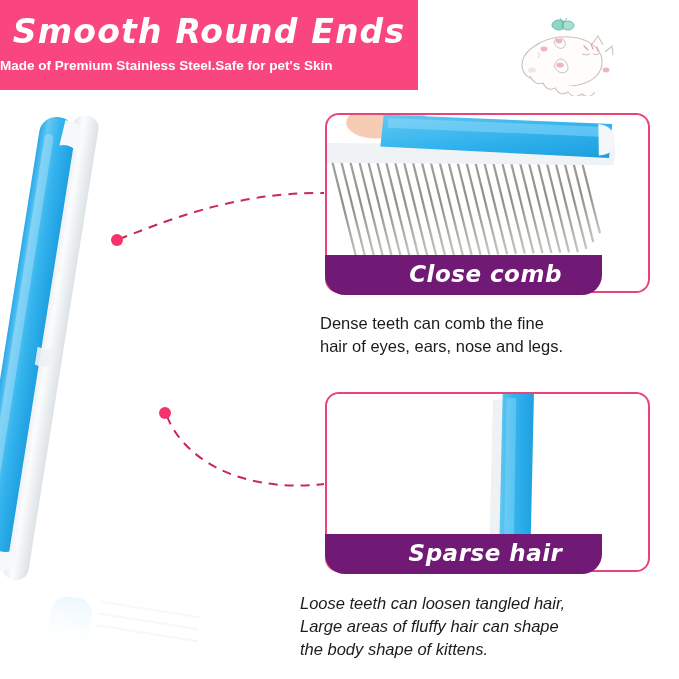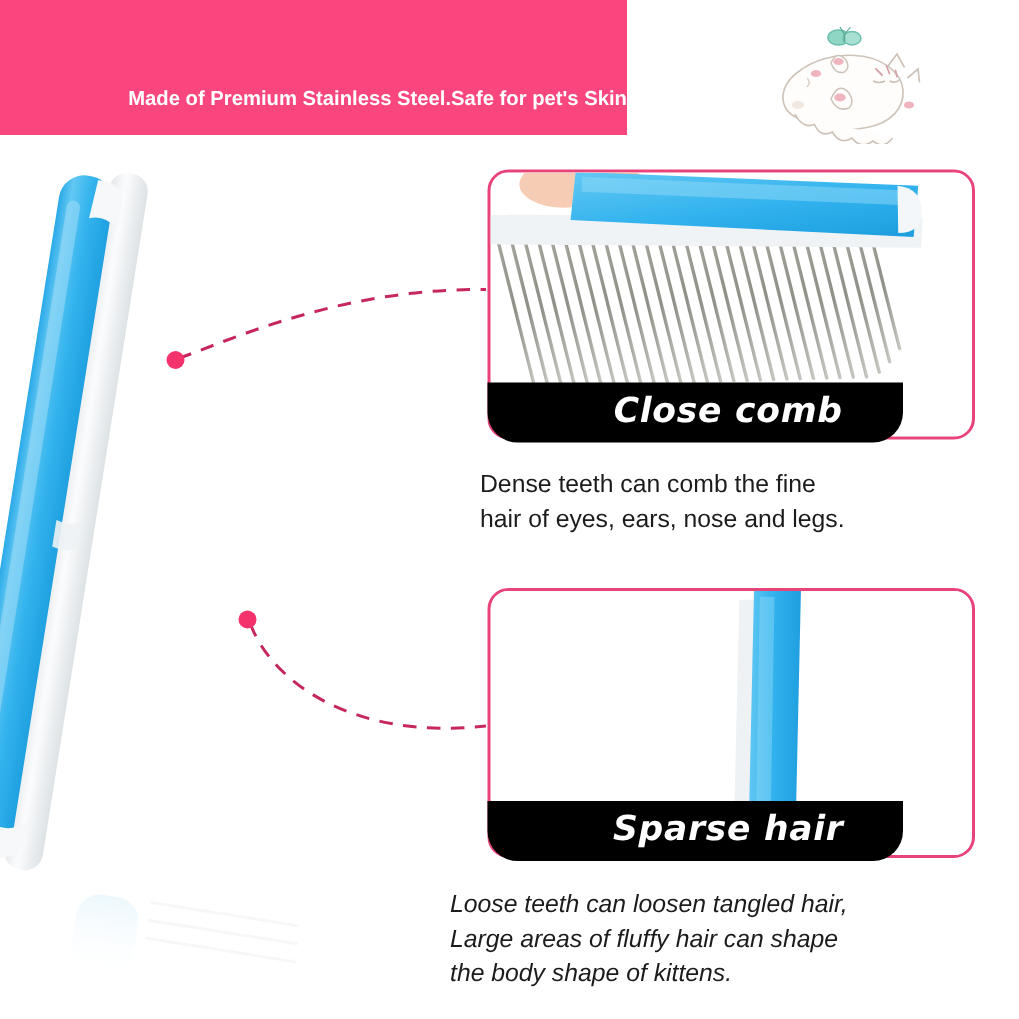--- a/index.html
+++ b/index.html
@@ -23,21 +23,21 @@
     font-family:"DejaVu Sans", sans-serif;
     font-style:italic;
     font-weight:bold;
     font-size:33px;
     letter-spacing:1.2px;
     color:#ffffff;
     white-space:nowrap;
   }
   .banner-sub{
     position:absolute;left:0;top:58px;width:418px;
-    text-align:right;
+    text-align:left;
     font-family:"Liberation Sans", sans-serif;
     font-weight:bold;
     font-size:13.5px;
     color:#ffffff;
     white-space:nowrap;
   }
 
   
   .mascot{position:absolute;left:508px;top:14px;width:110px;height:82px;}
 
@@ -53,21 +53,21 @@
     overflow:hidden;
     box-sizing:border-box;
   }
   .panel-top{left:325px;top:113px;width:325px;height:180px;}
   .panel-bottom{left:325px;top:392px;width:325px;height:180px;}
   .panel-photo{position:absolute;left:0;top:0;width:100%;height:100%;}
 
   .panel-label{
     position:absolute;
     left:325px;width:277px;height:40px;
-    background:#000000;
+    background:#701a75;
     border-radius:0 0 20px 20px;
     box-sizing:border-box;
     padding-left:44px;
   }
   .panel-label span{
     display:block;
     text-align:center;
     line-height:38px;
     font-family:"DejaVu Sans", sans-serif;
     font-style:italic;font-weight:bold;
@@ -94,20 +94,21 @@
 
   
   .leaders{position:absolute;left:0;top:0;width:679px;height:679px;pointer-events:none;}
 </style>
 </head>
 <body>
 
 <div id="page">
 
   <div class="banner">
+    <div class="banner-title">Smooth Round Ends</div>
     <div class="banner-sub">Made of Premium Stainless Steel.Safe for pet's Skin</div>
   </div>
 
   <div class="mascot">
     <svg width="110" height="82" viewBox="0 0 110 82">
 
       <g>
         <ellipse cx="51" cy="11" rx="7" ry="5" fill="#8fd6c4" stroke="#6bbfab" stroke-width="1"></ellipse>
         <ellipse cx="60" cy="11.5" rx="6" ry="4.5" fill="#a7e0d2" stroke="#6bbfab" stroke-width="1"></ellipse>
         <path d="M55 9 L55 14" stroke="#5aa795" stroke-width="1"></path>

